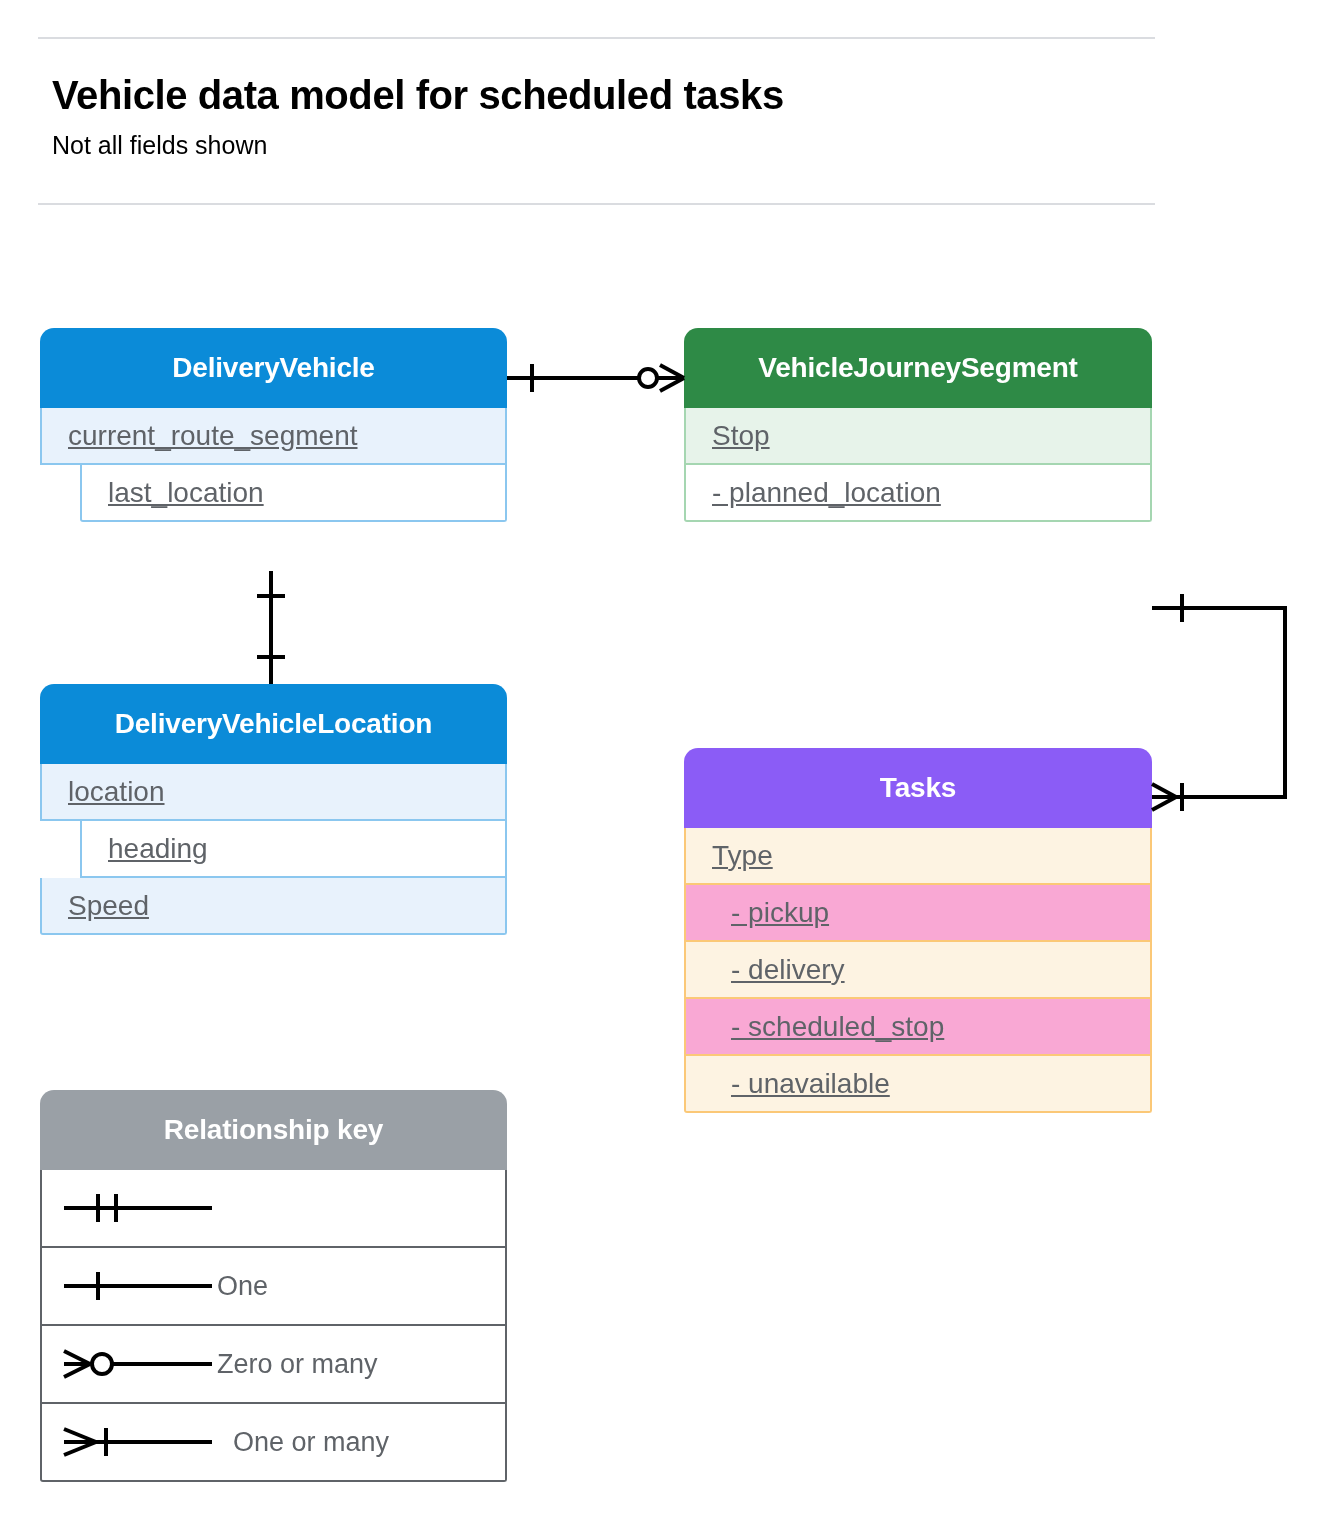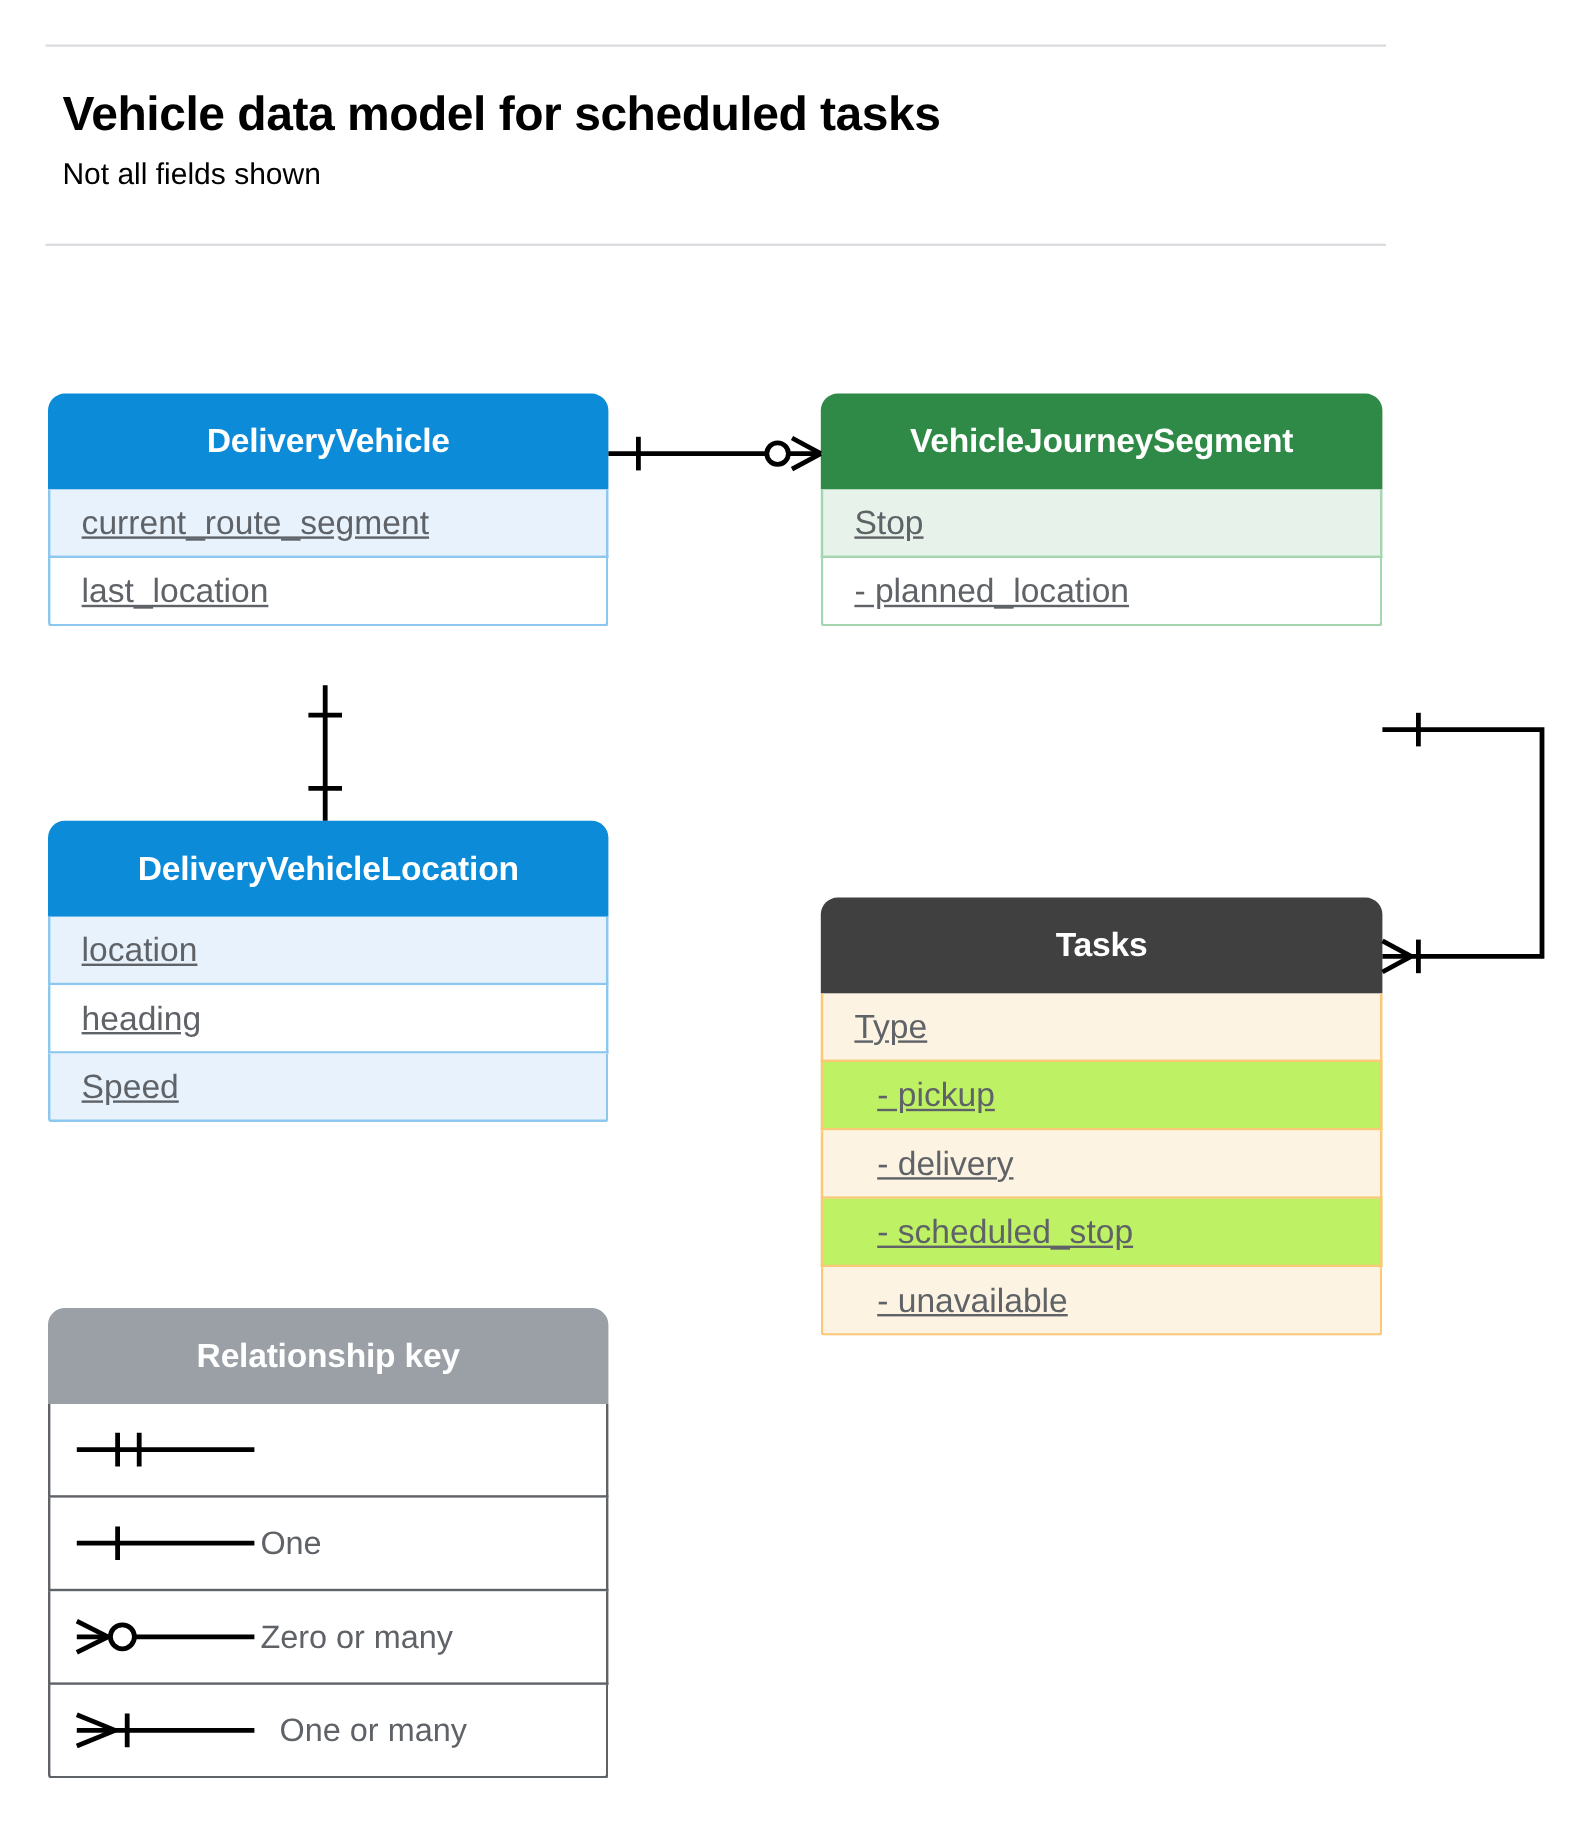--- a/index.html
+++ b/index.html
@@ -82,33 +82,33 @@
     white-space: nowrap;
     text-decoration: underline;
   }
   .entity-row.indent { padding-left: 45px; }
   .entity-row:last-child { border-radius: 0 0 3px 3px; }
 
   
   .theme-blue .entity-header { background: #0b8bd8; }
   .theme-blue .entity-row { border-color: #8bc7ef; }
   .theme-blue .entity-row.tint { background: #e8f2fc; }
-  .theme-blue .entity-row.plain { background: #ffffff; }
+  .theme-blue .entity-row.plain { background: #ffffff; margin-left: 40px; }
 
   
   .theme-green .entity-header { background: #2e8a46; }
   .theme-green .entity-row { border-color: #a5d6b1; }
   .theme-green .entity-row.tint { background: #e7f3ea; }
   .theme-green .entity-row.plain { background: #ffffff; }
 
   
-  .theme-orange .entity-header { background: #404040; }
+  .theme-orange .entity-header { background: #8b5cf6; }
   .theme-orange .entity-row { border-color: #fbc877; }
   .theme-orange .entity-row.tint { background: #fdf3e2; }
-  .theme-orange .entity-row.plain { background: #bef264; }
+  .theme-orange .entity-row.plain { background: #f9a8d4; }
 
   
   .theme-gray .entity-header { background: #9aa0a6; }
 
   
   #ent-delivery-vehicle { left: 40px; top: 328px; width: 467px; }
   #ent-delivery-vehicle-location { left: 40px; top: 684px; width: 467px; }
   #ent-vehicle-journey-segment { left: 684px; top: 328px; width: 468px; }
   #ent-tasks { left: 684px; top: 748px; width: 468px; }
   #legend-box { left: 40px; top: 1090px; width: 467px; }

